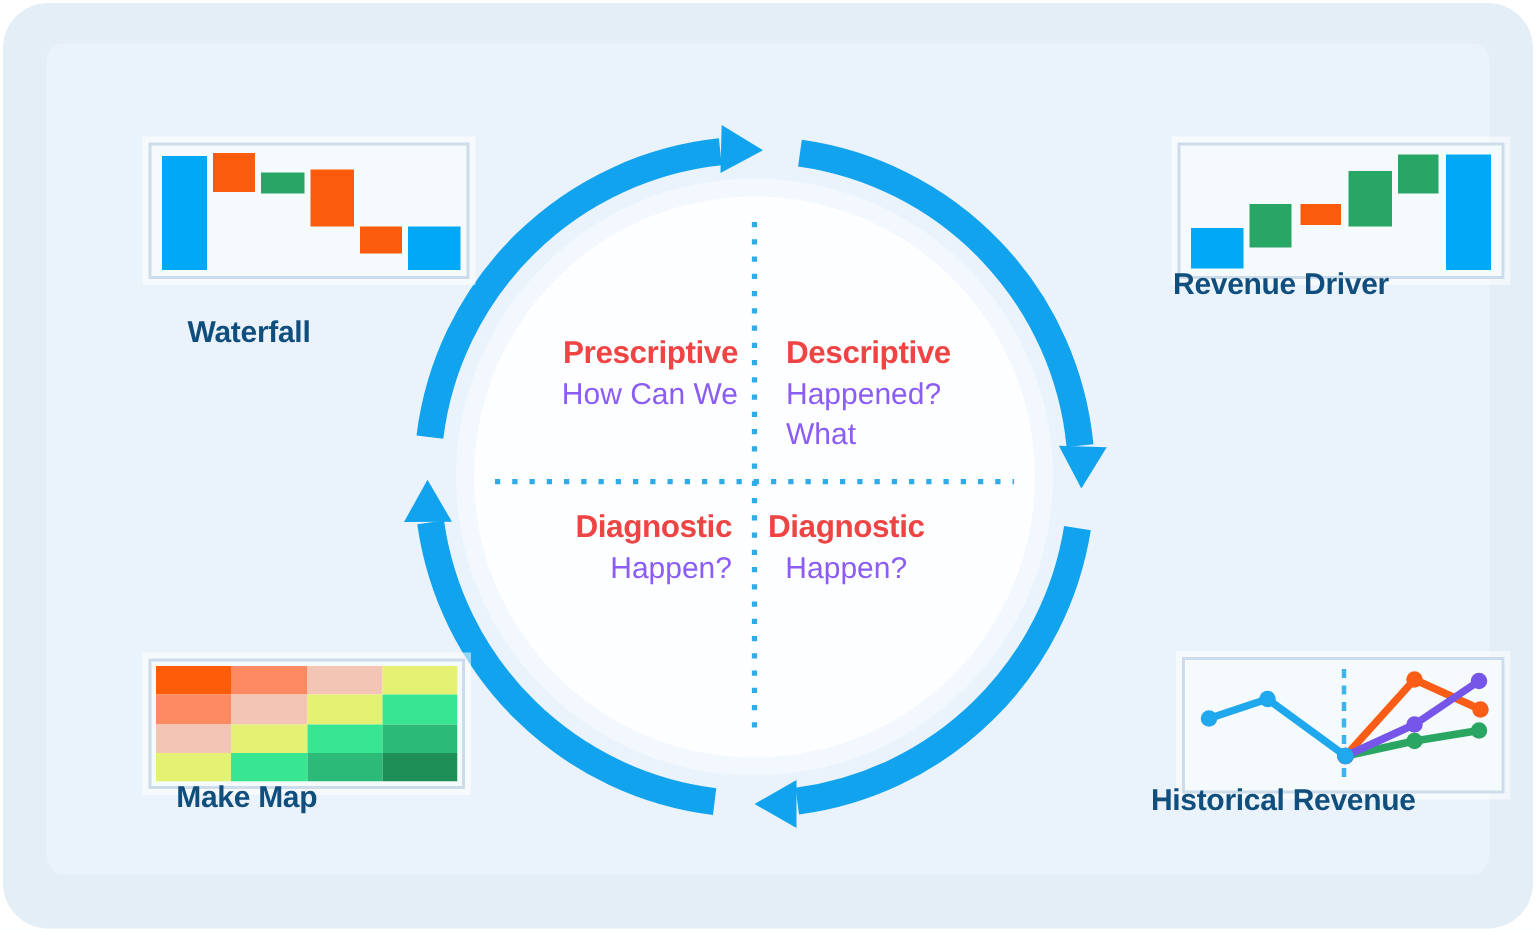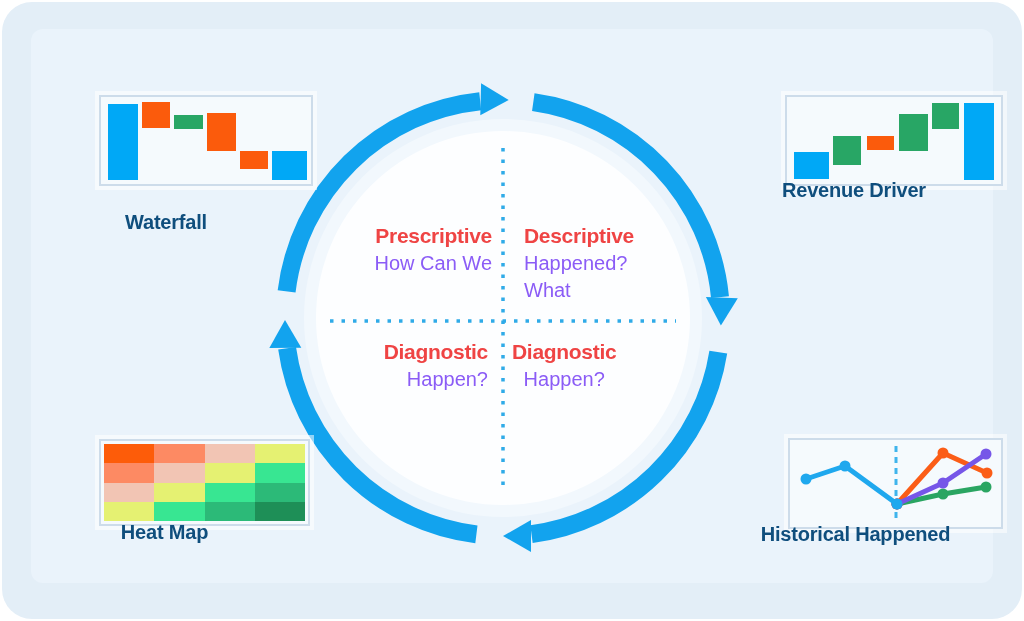--- a/index.html
+++ b/index.html
@@ -126,21 +126,21 @@
           <div style="background: rgb(229, 241, 114);"></div>
           <div style="background: rgb(56, 230, 146);"></div>
           <div style="background: rgb(44, 186, 120);"></div>
           <div style="background: rgb(229, 241, 114);"></div>
           <div style="background: rgb(56, 230, 146);"></div>
           <div style="background: rgb(44, 186, 120);"></div>
           <div style="background: rgb(30, 143, 87);"></div>
         </div>
       </div>
   </figure>
-  <div class="card-label" id="label-heatmap">Heat Map</div>
+  <div class="card-label" id="label-heatmap">Make Map</div>
 
   <figure class="card" id="card-forecast">
     <div class="card-chart"><svg width="205" height="81" viewBox="0 0 205 81">
           <line x1="103" y1="3" x2="103" y2="79" stroke="#3fb4ec" stroke-width="3" stroke-dasharray="6 5"></line>
           <polyline points="104,61 150,51 193,44" fill="none" stroke="#2aa562" stroke-width="5" stroke-linecap="round" stroke-linejoin="round"></polyline>
           <circle cx="104" cy="61" r="5.5" fill="#2aa562"></circle>
           <circle cx="150" cy="51" r="5.5" fill="#2aa562"></circle>
           <circle cx="193" cy="44" r="5.5" fill="#2aa562"></circle>
           <polyline points="104,61 150,10 194,30" fill="none" stroke="#fb5d17" stroke-width="5" stroke-linecap="round" stroke-linejoin="round"></polyline>
           <circle cx="104" cy="61" r="5.5" fill="#fb5d17"></circle>
@@ -149,14 +149,14 @@
           <polyline points="104,61 150,40 193,11" fill="none" stroke="#7656e8" stroke-width="5" stroke-linecap="round" stroke-linejoin="round"></polyline>
           <circle cx="104" cy="61" r="5.5" fill="#7656e8"></circle>
           <circle cx="150" cy="40" r="5.5" fill="#7656e8"></circle>
           <circle cx="193" cy="11" r="5.5" fill="#7656e8"></circle>
           <polyline points="13,36 52,23 104,61" fill="none" stroke="#1fa8ee" stroke-width="5" stroke-linecap="round" stroke-linejoin="round"></polyline>
           <circle cx="13" cy="36" r="5.5" fill="#1fa8ee"></circle>
           <circle cx="52" cy="23" r="5.5" fill="#1fa8ee"></circle>
           <circle cx="104" cy="61" r="5.5" fill="#1fa8ee"></circle>
         </svg></div>
   </figure>
-  <div class="card-label" id="label-forecast">Historical Happened</div>
+  <div class="card-label" id="label-forecast">Historical Revenue</div>
 </div>
 
 </body></html>

